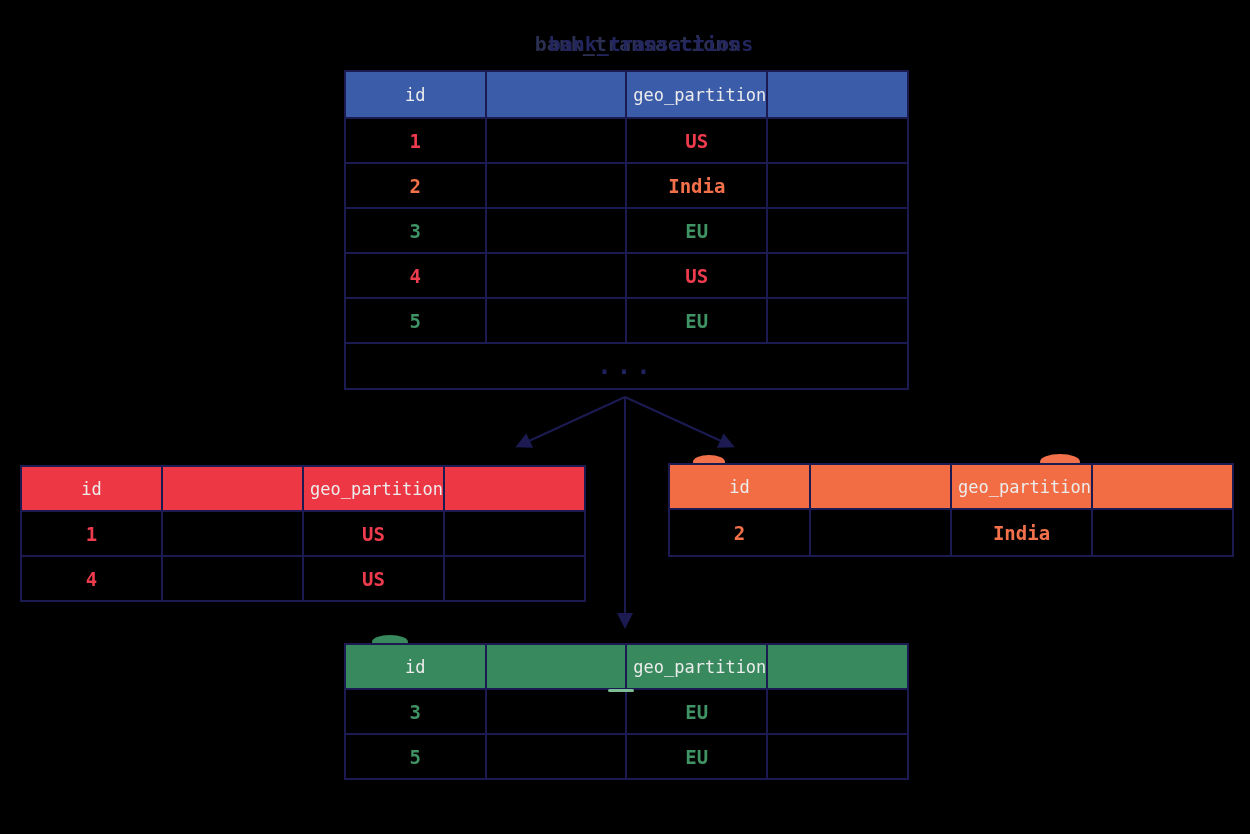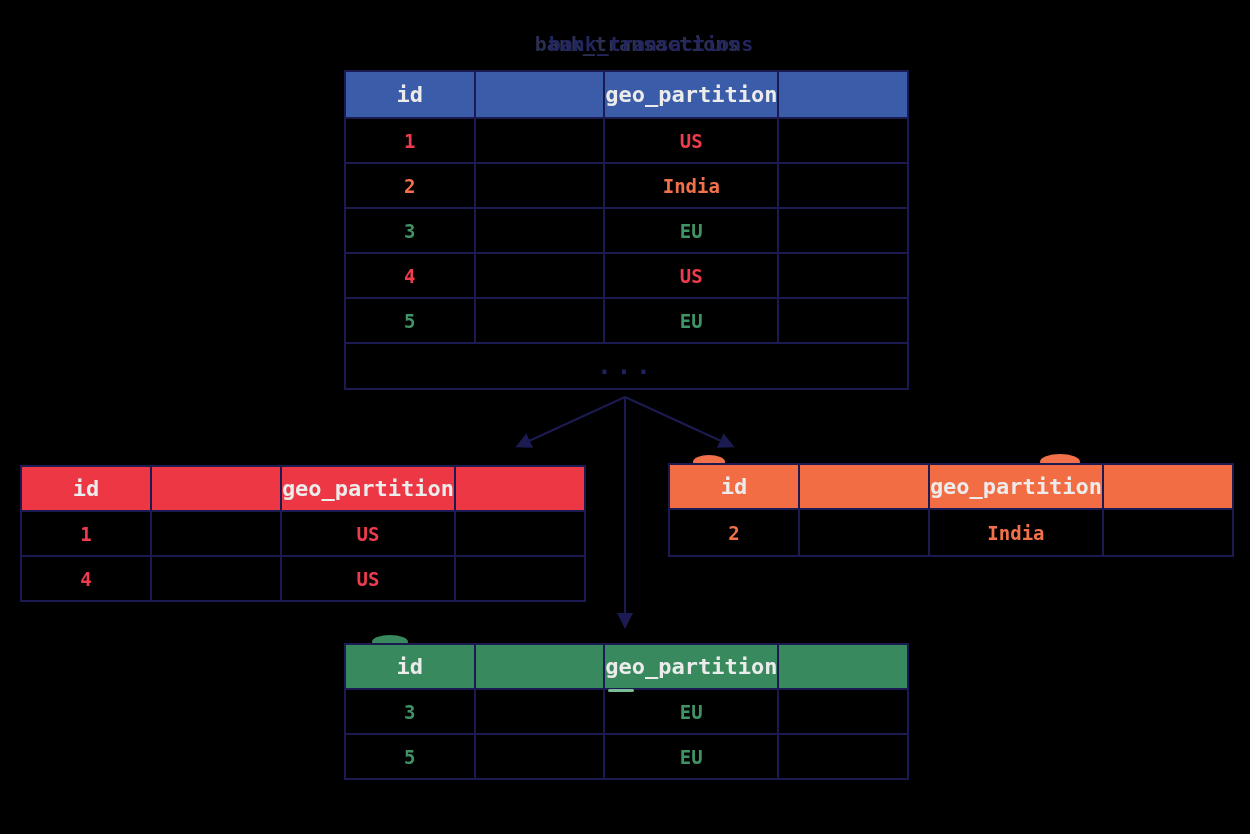--- a/index.html
+++ b/index.html
@@ -48,25 +48,25 @@
     justify-content: center;
     font-weight: bold;
     font-size: 19px;
     overflow: hidden;
   }
   .hcell {
     display: flex;
     align-items: center;
     justify-content: center;
     color: var(--header-text, #ececec);
-    font-weight: bold;
-    font-size: 22px;
+    font-weight: normal;
+    font-size: 17px;
     white-space: nowrap;
   }
-  .hcell.geo { justify-content: flex-start; }
+  .hcell.geo { justify-content: flex-start; padding-left: 6px; }
   .blue   .hcell { background: var(--header-blue,  #3b5ca8); }
   .redt   .hcell { background: var(--header-red,   #ee3744); }
   .oranget .hcell{ background: var(--header-orange,#f26d44); }
   .greent .hcell { background: var(--header-green, #388a5e); }
 
   .c-red    { color: var(--red,    #ee3b4d); }
   .c-orange { color: var(--orange, #f2714a); }
   .c-green  { color: var(--green,  #3f9364); }
 
   .ellipsis-cell {

